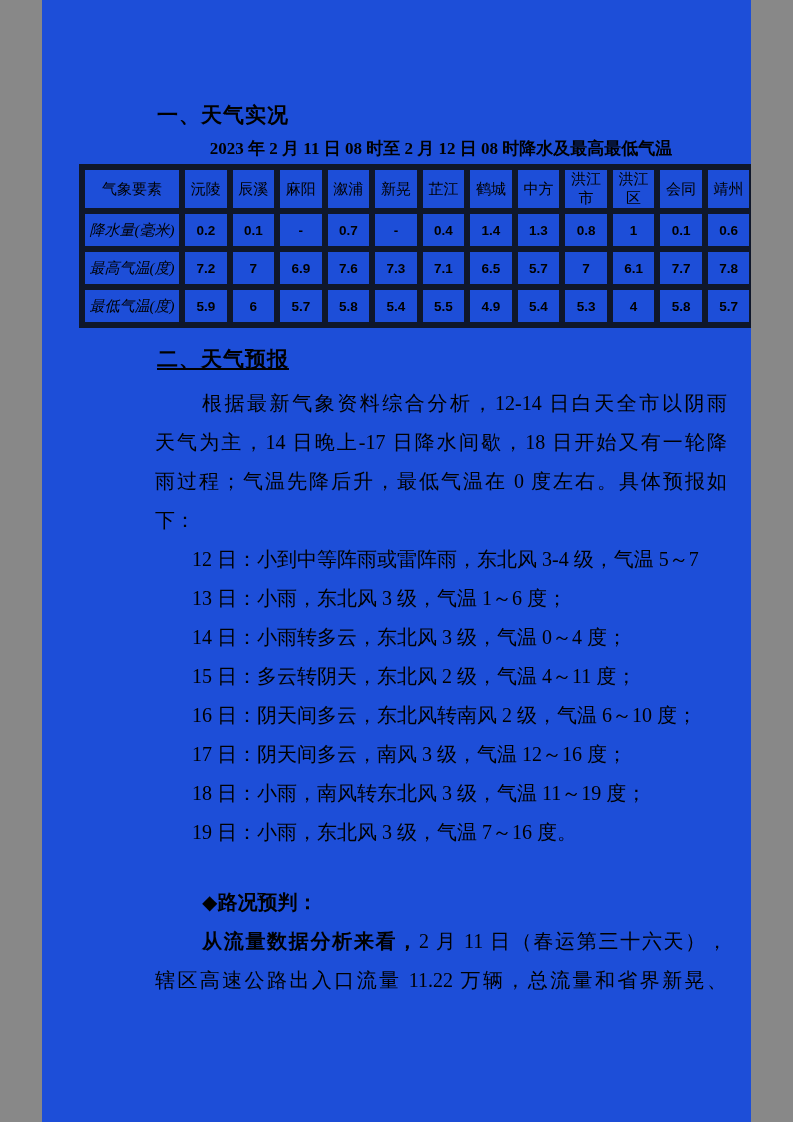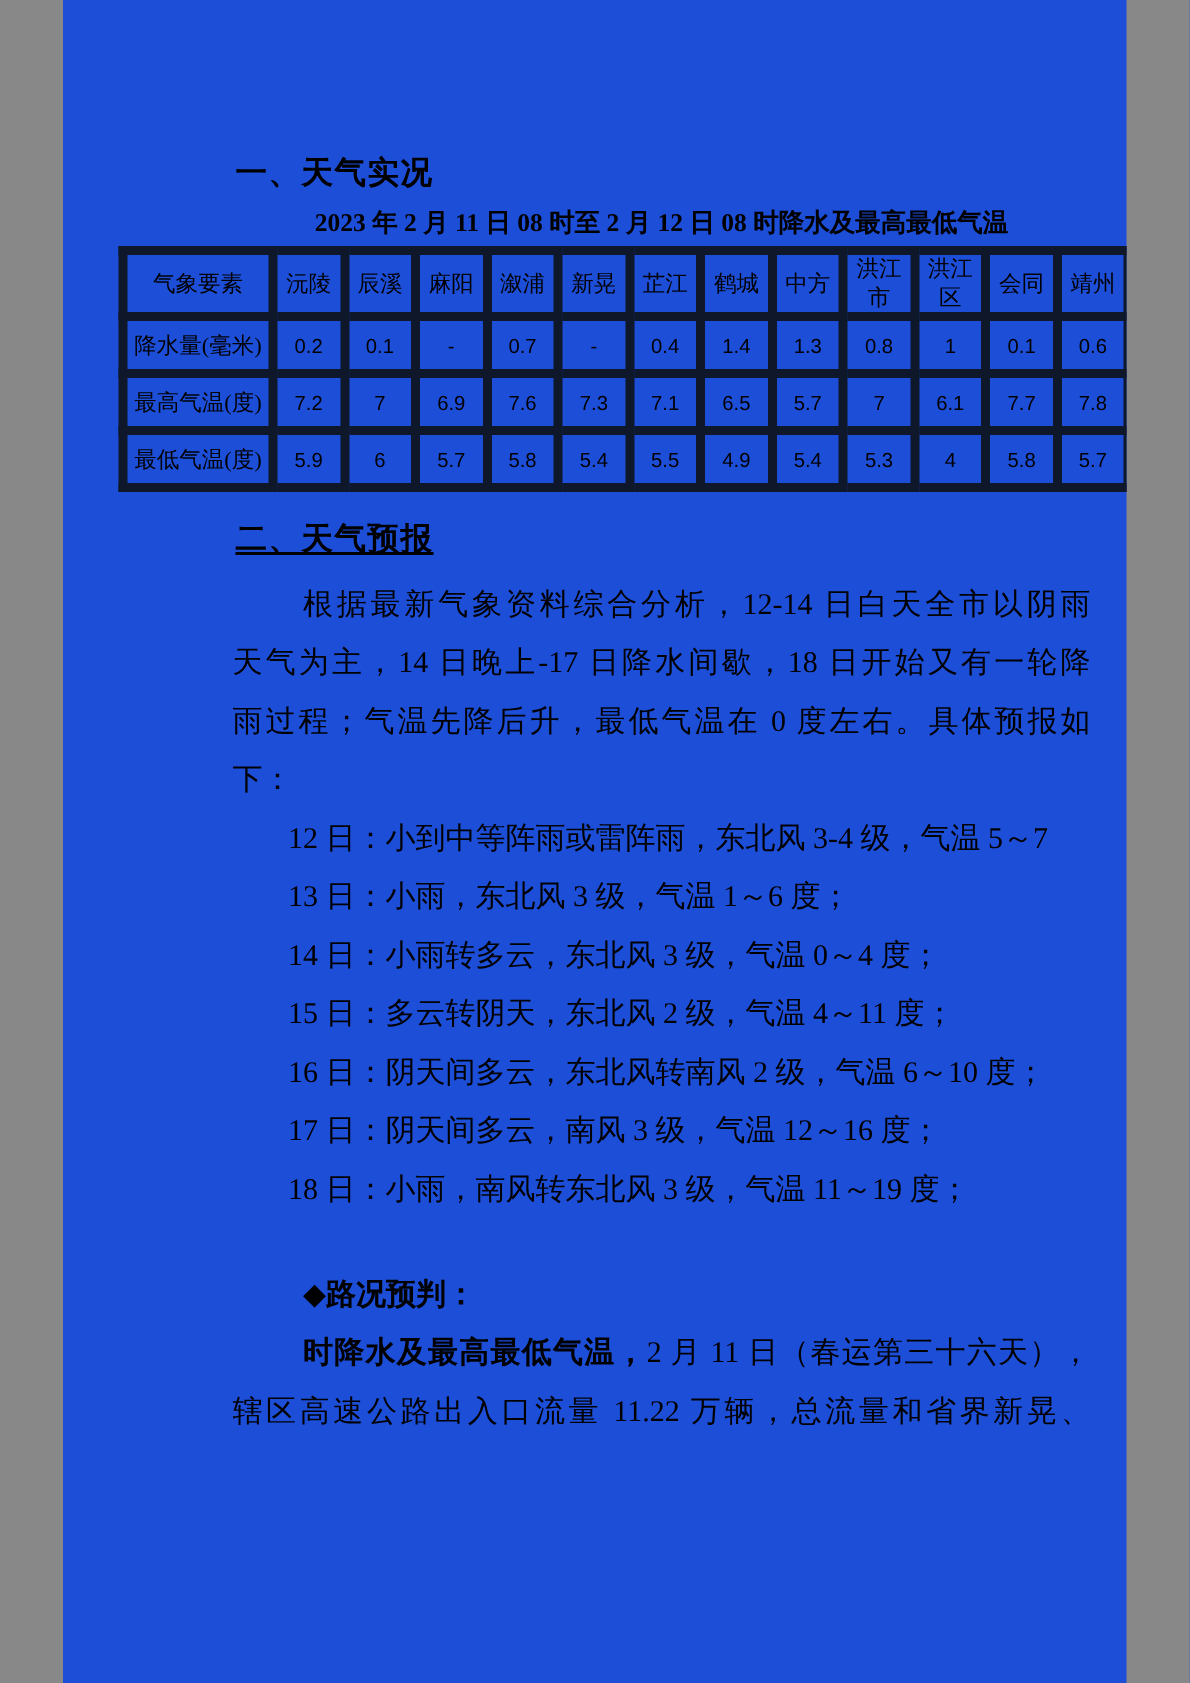--- a/index.html
+++ b/index.html
@@ -32,24 +32,24 @@
     position:absolute;left:37px;top:164px;width:724px;
     border-collapse:collapse;table-layout:fixed;
     border:2px solid #000;
   }
   table.weather td{
     border:6px solid #0f172a;
     text-align:center;vertical-align:middle;
     padding:0;height:32px;overflow:hidden;
   }
   table.weather tr.hdr td{height:33px;font-size:15px;}
-  td.rowlabel{font-size:15px;}
+  td.rowlabel{font-size:15px;font-style:italic;}
   td.val{
     font-family:"Liberation Sans","DejaVu Sans",sans-serif;
-    font-weight:400;font-size:13.5px;
+    font-weight:700;font-size:13.5px;
   }
   
   .content{
     position:absolute;left:113px;top:384px;width:572px;
     font-size:20px;line-height:39px;
   }
   .line{height:39px;overflow:hidden;}
   .just{text-align:justify;text-align-last:justify;}
   .ind{text-indent:47px;}
   .li{padding-left:37px;}
@@ -157,22 +157,23 @@
     <div class="line just">雨过程；气温先降后升，最低气温在 0 度左右。具体预报如</div>
     <div class="line">下：</div>
 
     <div class="line li">12 日：小到中等阵雨或雷阵雨，东北风 3-4 级，气温 5～7 度；</div>
     <div class="line li">13 日：小雨，东北风 3 级，气温 1～6 度；</div>
     <div class="line li">14 日：小雨转多云，东北风 3 级，气温 0～4 度；</div>
     <div class="line li">15 日：多云转阴天，东北风 2 级，气温 4～11 度；</div>
     <div class="line li">16 日：阴天间多云，东北风转南风 2 级，气温 6～10 度；</div>
     <div class="line li">17 日：阴天间多云，南风 3 级，气温 12～16 度；</div>
     <div class="line li">18 日：小雨，南风转东北风 3 级，气温 11～19 度；</div>
+    <div class="line li">19 日：小雨，东北风 3 级，气温 7～16 度。</div>
 
     <div class="line ind b">◆路况预判：</div>
 
     <div class="line just ind">
-      <span class="b">时降水及最高最低气温，</span><span>2 月 11 日（春运第三十六天），</span>
+      <span class="b">从流量数据分析来看，</span><span>2 月 11 日（春运第三十六天），</span>
     </div>
     <div class="line just">辖区高速公路出入口流量 11.22 万辆，总流量和省界新晃、</div>
   </div>
 
 </div>
 
 </body></html>

